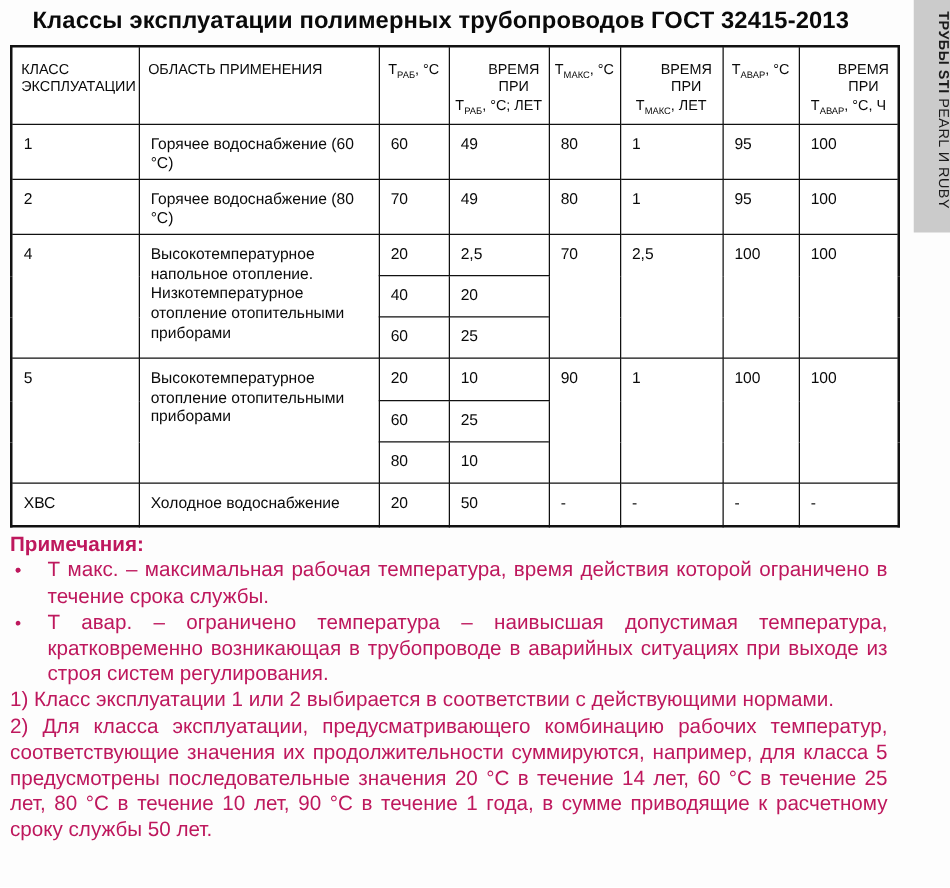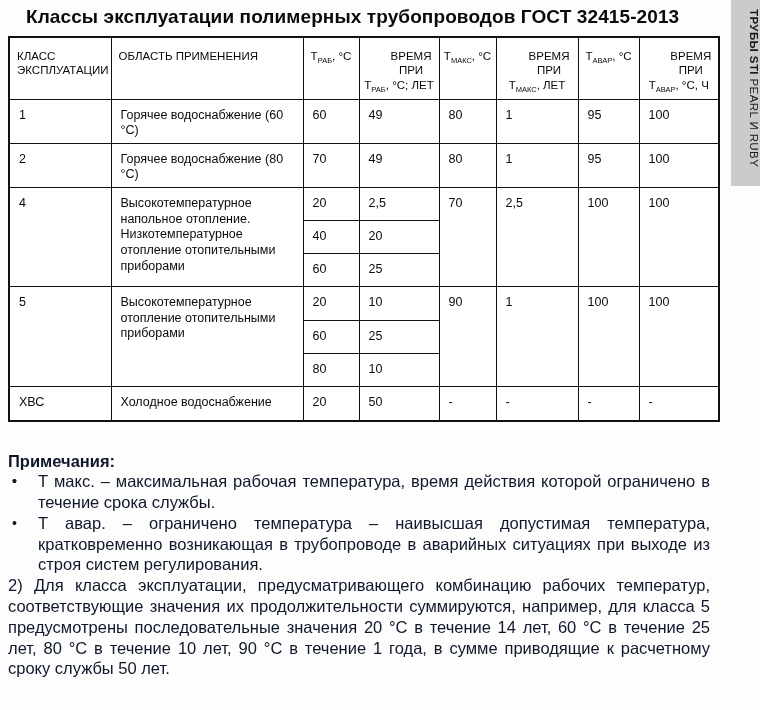--- a/index.html
+++ b/index.html
@@ -54,25 +54,25 @@
     color: #0a0a0a;
   }
   .hpre { display: block; white-space: pre-line; margin-left: 24px; }
   .hmain sub { font-size: 7.5px; letter-spacing: 0; }
   tr.hH  { height: 62px; }
   tr.h36 { height: 36px; }
   tr.h33 { height: 33px; }
   tr.h34 { height: 34px; }
   
   .notes {
-    margin: 29px 50px 0 8px;
+    margin: 4px 50px 0 8px;
     width: 702px;
     font-size: 16.5px;
     line-height: 20.8px;
-    color: #0f172a;
+    color: #be185d;
   }
   .notes-heading { font-weight: bold; }
   .bullet {
     position: relative;
     padding-left: 30px;
     text-align: justify;
   }
   .bullet .dot {
     position: absolute;
     left: 4px; top: 0;
@@ -222,20 +222,21 @@
     <div class="notes-heading">Примечания:</div>
     <div class="bullet">
       <span class="dot">•</span>
     </div>
     <div class="bullet">
       <span class="dot">•</span><span>Т макс. – максимальная рабочая температура, время действия которой ограничено в течение срока службы.</span>
     </div>
     <div class="bullet">
       <span class="dot">•</span><span>Т авар. – ограничено температура – наивысшая допустимая температура, кратковременно возникающая в трубопроводе в аварийных ситуациях при выходе из строя систем регулирования.</span>
     </div>
+    <p class="numpar">1) Класс эксплуатации 1 или 2 выбирается в соответствии с действующими нормами.</p>
     <p class="numpar">2) Для класса эксплуатации, предусматривающего комбинацию рабочих температур, соответствующие значения их продолжительности суммируются, например, для класса 5 предусмотрены последовательные значения 20 °С в течение 14 лет, 60 °С в течение 25 лет, 80 °С в течение 10 лет, 90 °С в течение 1 года, в сумме приводящие к расчетному сроку службы 50 лет.</p>
   </div>
 
   <div class="sidebar-tab">
     <span class="sb-bold">ТРУБЫ STI</span><span> PEARL И RUBY</span>
   </div>
 
 </div>
 
 </body></html>

